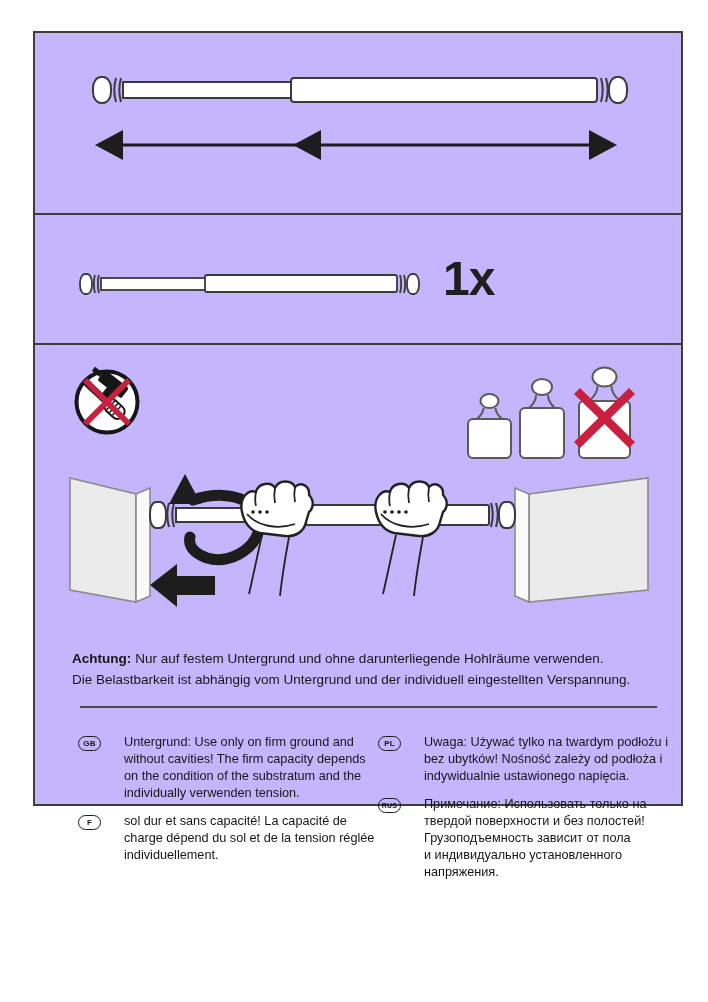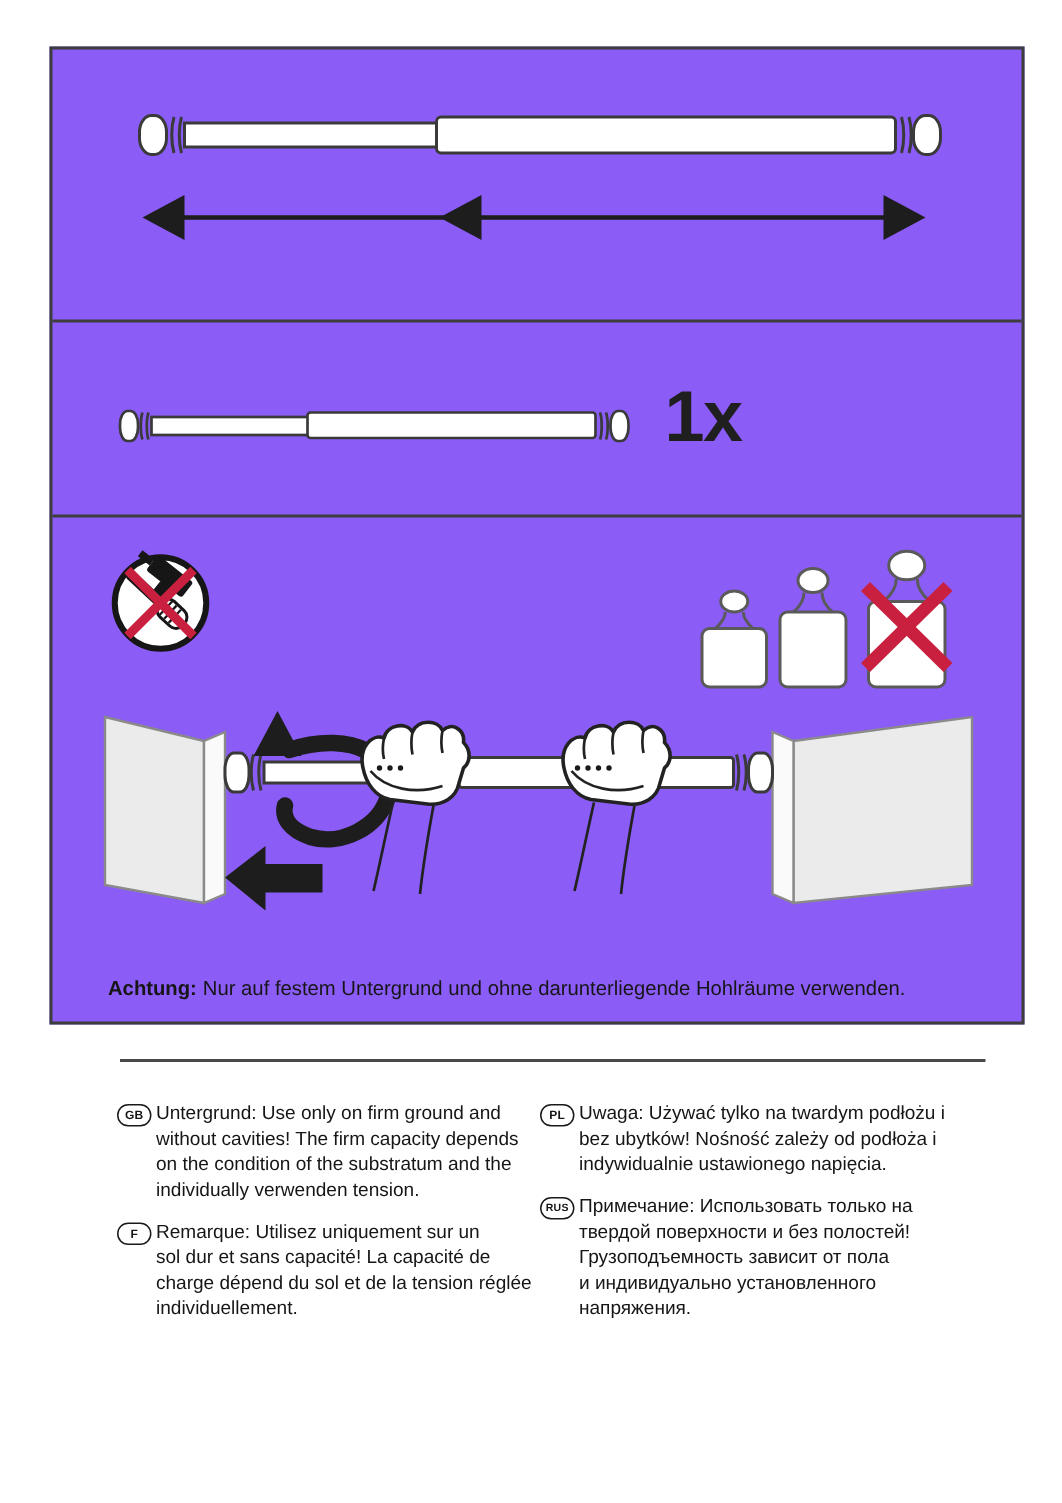--- a/index.html
+++ b/index.html
@@ -1,39 +1,39 @@
 <!DOCTYPE html>
 <html><head>
 <meta charset="utf-8">
 <style>
   html,body { margin:0; padding:0; background:#ffffff; }
   .page {
     position:relative; width:708px; height:1002px; background:#ffffff;
     font-family:"Liberation Sans", sans-serif; color:#1a1a1a; overflow:hidden;
   }
   .frame {
-    position:absolute; left:33px; top:31px; width:650px; height:652px;
-    border:2px solid #3d3d3d; box-sizing:border-box; background:#8b5cf6;
+    position:absolute; left:33px; top:31px; width:650px; height:775px;
+    border:2px solid #3d3d3d; box-sizing:border-box; background:#c4b5fd;
   }
   .panel { position:relative; width:646px; }
   .panel-1 { height:180px; border-bottom:2px solid #3d3d3d; }
   .panel-2 { height:128px; border-bottom:2px solid #3d3d3d; }
   .panel-3 { height:612px; }
   .abs { position:absolute; }
   .qty {
     position:absolute; left:408px; top:36px;
     font-size:48px; font-weight:bold; color:#1f1f1f; letter-spacing:-1px;
   }
   .de-text { position:absolute; left:37px; top:304px; font-size:13.5px; line-height:20.5px; color:#161616; }
   .de-text .b { font-weight:bold; margin-right:4px; }
   .divider { position:absolute; left:45px; top:361px; width:577px; height:2px; background:#4a4a4a; }
   .col { position:absolute; top:389px; font-size:12.7px; line-height:17px; color:#161616; }
   .col-left { left:43px; width:296px; }
-  .col-right { left:325px; width:298px; }
-  .lang-block { display:flex; gap:3px; margin-bottom:11px; }
+  .col-right { left:343px; width:298px; }
+  .lang-block { display:flex; gap:23px; margin-bottom:11px; }
   .badge {
     flex:0 0 auto; margin-top:1.5px; min-width:17px; padding:0 2px; height:13px;
     border:1.3px solid #1a1a1a; border-radius:9px;
     font-size:8px; font-weight:bold; text-align:center; line-height:13px; letter-spacing:0.2px;
   }
   .badge-small { font-size:7px; }
   .lines div { white-space:nowrap; }
   svg { display:block; }
 </style>
 </head>
@@ -188,38 +188,38 @@
               <circle cx="26" cy="50" r="1.8"></circle>
               <circle cx="33" cy="50" r="1.8"></circle>
           </g>
         </g>
 
         <polygon points="115,123 142,102 142,114 180,114 180,133 142,133 142,145" fill="#1d1d1d"></polygon>
       </svg>
 
       <div class="de-text">
         <div><span class="b">Achtung:</span><span>Nur auf festem Untergrund und ohne darunterliegende Hohlräume verwenden.</span></div>
+        <div>Die Belastbarkeit ist abhängig vom Untergrund und der individuell eingestellten Verspannung.</div>
       </div>
 
       <div class="divider"></div>
 
       <div class="col col-left">
         <div class="lang-block">
           <div class="badge">GB</div>
           <div class="lines">
             <div>Untergrund: Use only on firm ground and</div>
             <div>without cavities! The firm capacity depends</div>
             <div>on the condition of the substratum and the</div>
             <div>individually verwenden tension.</div>
           </div>
         </div>
         <div class="lang-block">
           <div class="badge">F</div>
           <div class="lines">
-            <div>Remarque: Utilisez uniquement sur un</div>
             <div>sol dur et sans capacité! La capacité de</div>
             <div>charge dépend du sol et de la tension réglée</div>
             <div>individuellement.</div>
           </div>
         </div>
       </div>
 
       <div class="col col-right">
         <div class="lang-block">
           <div class="badge">PL</div>

